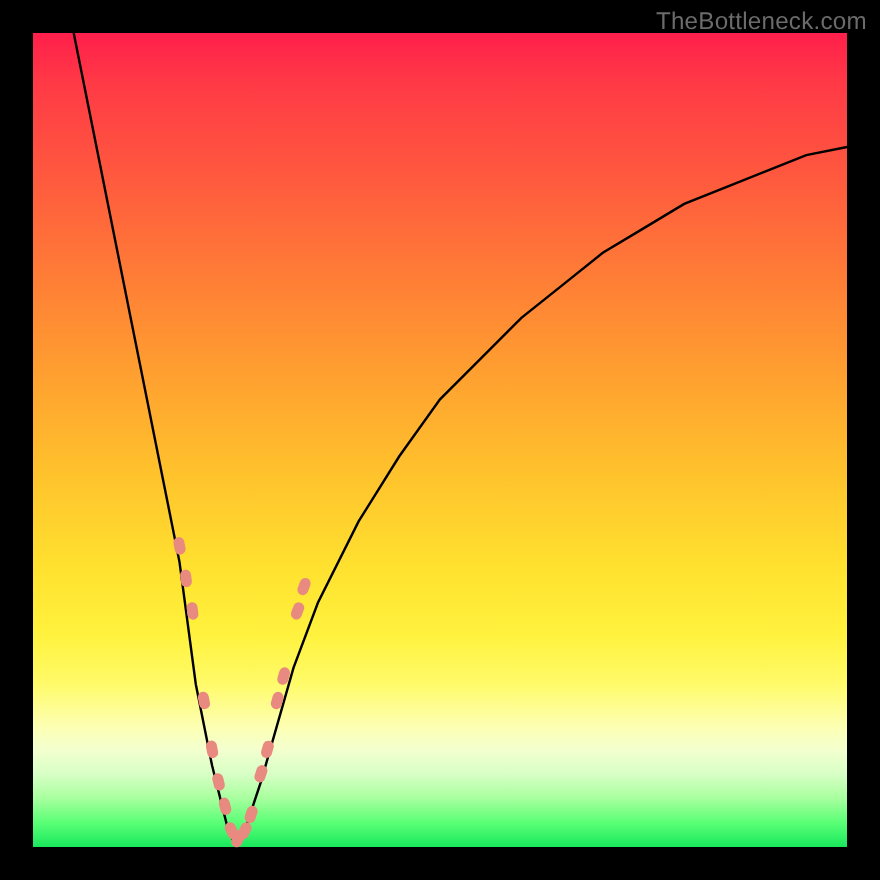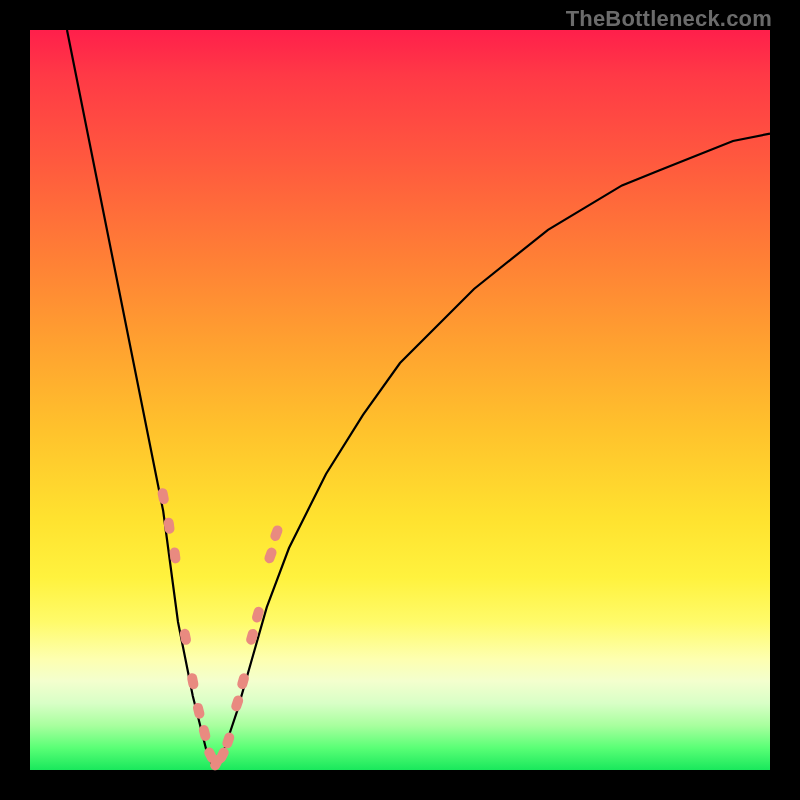--- a/index.html
+++ b/index.html
@@ -39,24 +39,24 @@
       #f3ffce 88%,
       #d8ffc6 91%,
       #a8ff9e 94%,
       #5aff76 97%,
       #19e85c 100%
     );
   }
   .watermark {
     position: absolute;
     top: 6px;
-    right: 28px;
+    right: 12px;
     color: #6b6b6b;
     font-size: 22px;
-    font-weight: 700;
+    font-weight: 400;
     letter-spacing: 0.2px;
     user-select: none;
   }
   svg.curve {
     position: absolute;
     left: 0;
     top: 0;
     width: 740px;
     height: 740px;
     overflow: visible;

